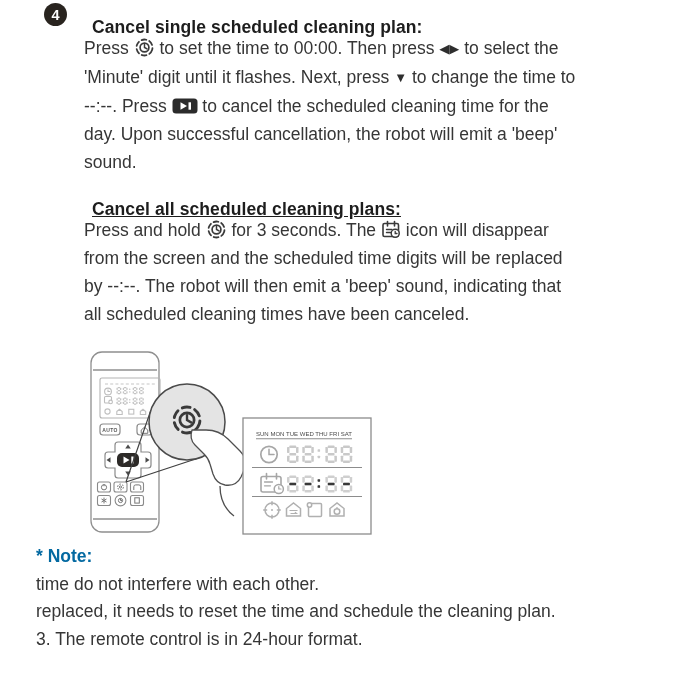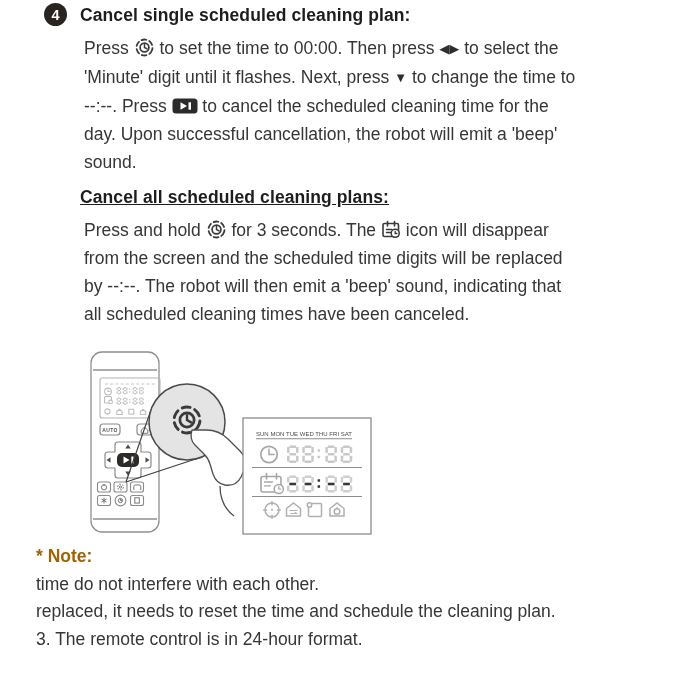--- a/index.html
+++ b/index.html
@@ -7,34 +7,34 @@
     width:700px;height:700px;background:#ffffff;position:relative;overflow:hidden;
     font-family:"Liberation Sans",sans-serif;color:#363636;
     -webkit-font-smoothing:antialiased;
   }
   .page{position:absolute;inset:0;}
   .badge{
     position:absolute;left:44px;top:3px;width:23px;height:23px;border-radius:50%;
     background:#29241f;color:#fff;font-weight:bold;font-size:14.5px;
     display:flex;align-items:center;justify-content:center;
   }
-  .h{position:absolute;left:80px;margin:0;font-size:17.5px;font-weight:bold;color:#1d1d1d;letter-spacing:.1px;}
+  .h{position:absolute;left:80px;margin:12px;font-size:17.5px;font-weight:bold;color:#1d1d1d;letter-spacing:.1px;}
   .h1pos{top:5px;}
   .h2pos{top:187px;text-decoration:underline;}
   .body-p{position:absolute;left:80px;width:605px;margin:4px;font-size:17.5px;line-height:28px;color:#363636;}
   .para1{top:30px;}
   .para2{top:212px;}
   .glyph{font-size:13px;vertical-align:1px;color:#2e2e2e;}
   .inl{vertical-align:-4px;}
   .icon-schedule-icon{width:21px;height:21px;}
   .icon-calendar-clock-icon{width:20px;height:20px;vertical-align:-4px;}
   .icon-play-pause-button{width:26px;height:16px;vertical-align:-2px;}
   .illus{position:absolute;left:0;top:340px;}
   .notes{position:absolute;left:36px;top:543px;font-size:17.5px;line-height:27.5px;color:#363636;}
-  .note-title{font-weight:bold;color:#a16207;}
+  .note-title{font-weight:bold;color:#0369a1;}
 </style>
 </head>
 <body>
 
 <div class="page">
 
   <div class="badge">4</div>
   <h2 class="h h1pos">Cancel single scheduled cleaning plan:</h2>
   <p class="body-p para1">Press <svg class="inl icon-schedule-icon">
         <use href="#sym-schedule-icon"></use>

